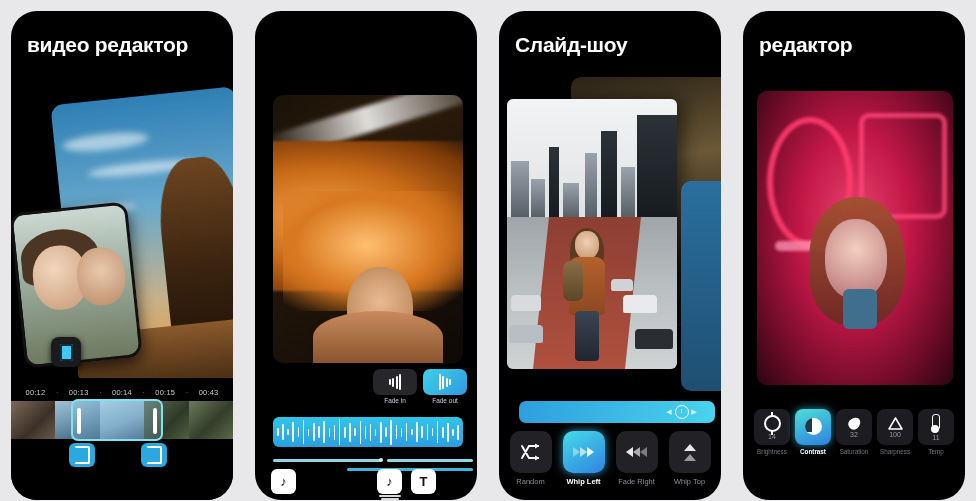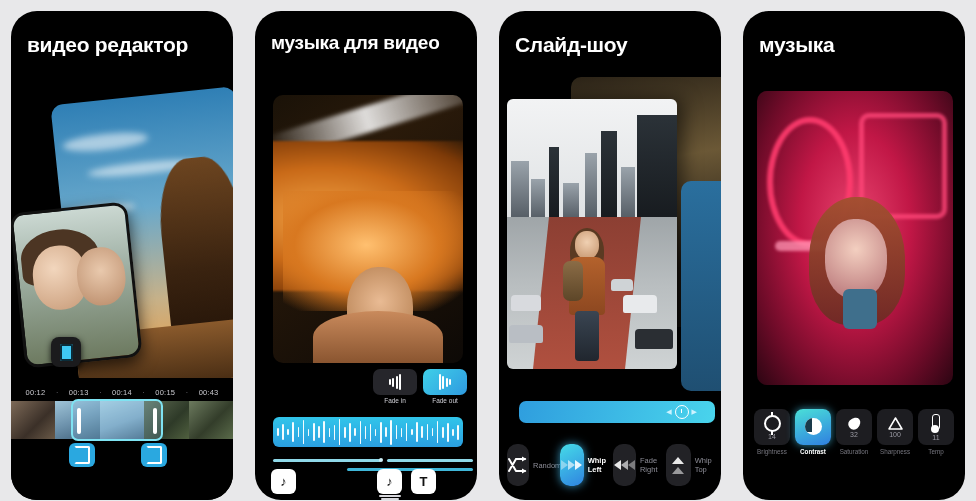--- a/index.html
+++ b/index.html
@@ -142,21 +142,21 @@
     background:linear-gradient(180deg,#8b6c46,#5d4628);}
   .car{position:absolute;border-radius:4px 4px 2px 2px;}
   .p3-blue{top:170px;right:0;width:40px;height:210px;border-radius:10px 0 0 10px;
     background:linear-gradient(180deg,#2a6f9e,#1f4f72);}
   .p3-dur{position:absolute;left:20px;right:6px;top:390px;height:22px;border-radius:7px;
     background:linear-gradient(100deg,#2f9ede,#49d4ec);display:flex;align-items:center;
     justify-content:flex-end;padding-right:18px;gap:3px;z-index:20;}
   .clock{width:12px;height:12px;border:1.4px solid #fff;border-radius:50%;position:relative;}
   .clock:after{content:"";position:absolute;left:5px;top:2.5px;width:1.2px;height:4px;background:#fff;}
   .trow{position:absolute;left:8px;right:8px;bottom:14px;display:flex;justify-content:space-between;z-index:22;}
-  .titem{display:flex;flex-direction:row;align-items:center;gap:4px;width:47px;}
+  .titem{display:flex;flex-direction:column;align-items:center;gap:4px;width:47px;}
   .tsq{width:42px;height:42px;border-radius:10px;display:flex;align-items:center;justify-content:center;}
   .tsq.off{background:#222226;} 
   .tsq.on{background:linear-gradient(150deg,#45dbe8,#2f84e0);box-shadow:0 0 10px rgba(70,190,240,.75);}
   .tlab{font-size:7.5px;color:#8d8d97;}
   .tlab.sel{color:#fff;font-weight:bold;}
   .tri{width:0;height:0;border-top:5px solid transparent;border-bottom:5px solid transparent;}
   .tri.r{border-left:7px solid rgba(255,255,255,.9);}
   .tri.l{border-right:7px solid rgba(255,255,255,.9);}
   .triu{width:0;height:0;border-left:6px solid transparent;border-right:6px solid transparent;
     border-bottom:7px solid rgba(255,255,255,.9);}
@@ -257,21 +257,20 @@
           <div class="tbtn" style="left:130px;">
               <span class="g"></span>
             </div>
         </div>
       </div>
     </div>
   </div>
 
   <div class="panel">
     <div class="phone">
-      <div class="hd small">музыка для видео</div>
 
       <div class="ph p2-img">
         <div class="p2-streak"></div>
         <div class="p2-hair"></div>
         <div class="p2-hair2"></div>
         <div class="p2-face"></div>
         <div class="p2-body"></div>
       </div>
 
 
@@ -427,21 +426,21 @@
               <span class="triu" style="opacity:.6"></span>
           </div>
           <span class="tlab">Whip Top</span>
         </div>
       </div>
     </div>
   </div>
 
   <div class="panel">
     <div class="phone">
-      <div class="hd">музыка</div>
+      <div class="hd">редактор</div>
 
       <div class="ph p4-img">
         <div class="neon n1"></div>
         <div class="neon n2"></div>
         <div class="neon n3"></div>
         <div class="p4-hair"></div>
         <div class="p4-face"></div>
         <div class="p4-neck"></div>
       </div>
 

